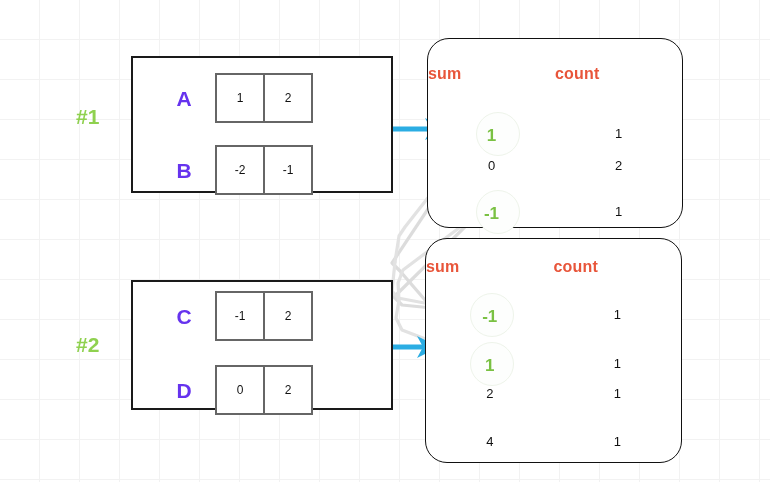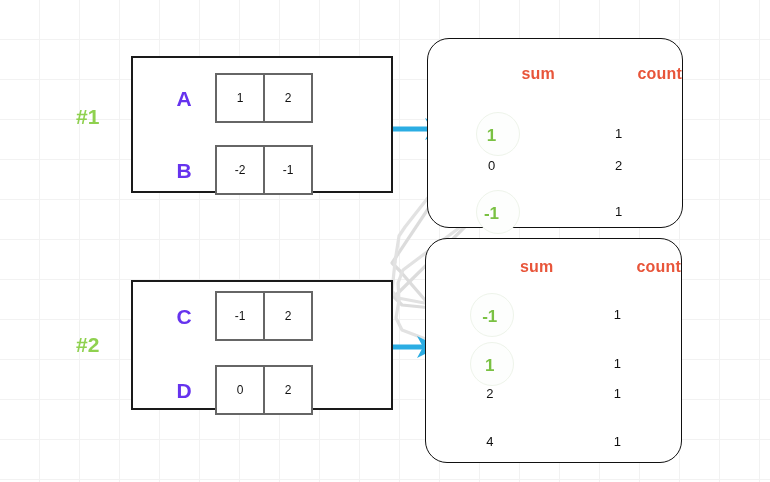--- a/index.html
+++ b/index.html
@@ -73,21 +73,21 @@
     box-sizing:border-box;
   }
   .agg-head{
     position:absolute;
     display:flex;
     width:100%;
     left:0;
   }
   .agg-head .col{
     flex:1;
-    text-align:right;
+    text-align:left;
     font-size:16px;
     font-weight:700;
     color:#e8553a;
     letter-spacing:0.2px;
   }
   .agg-row{
     position:absolute;
     display:flex;
     width:100%;
     left:0;

